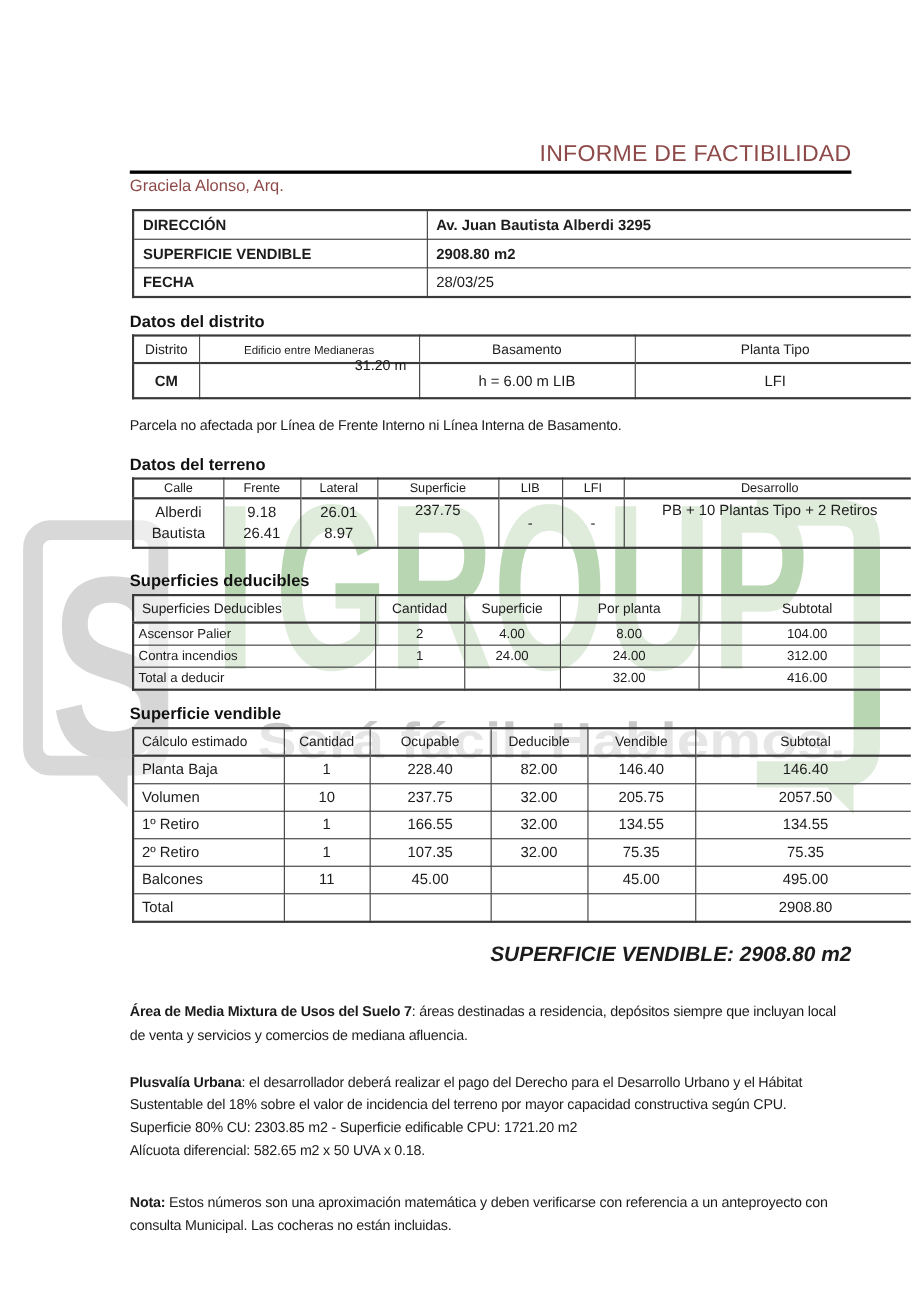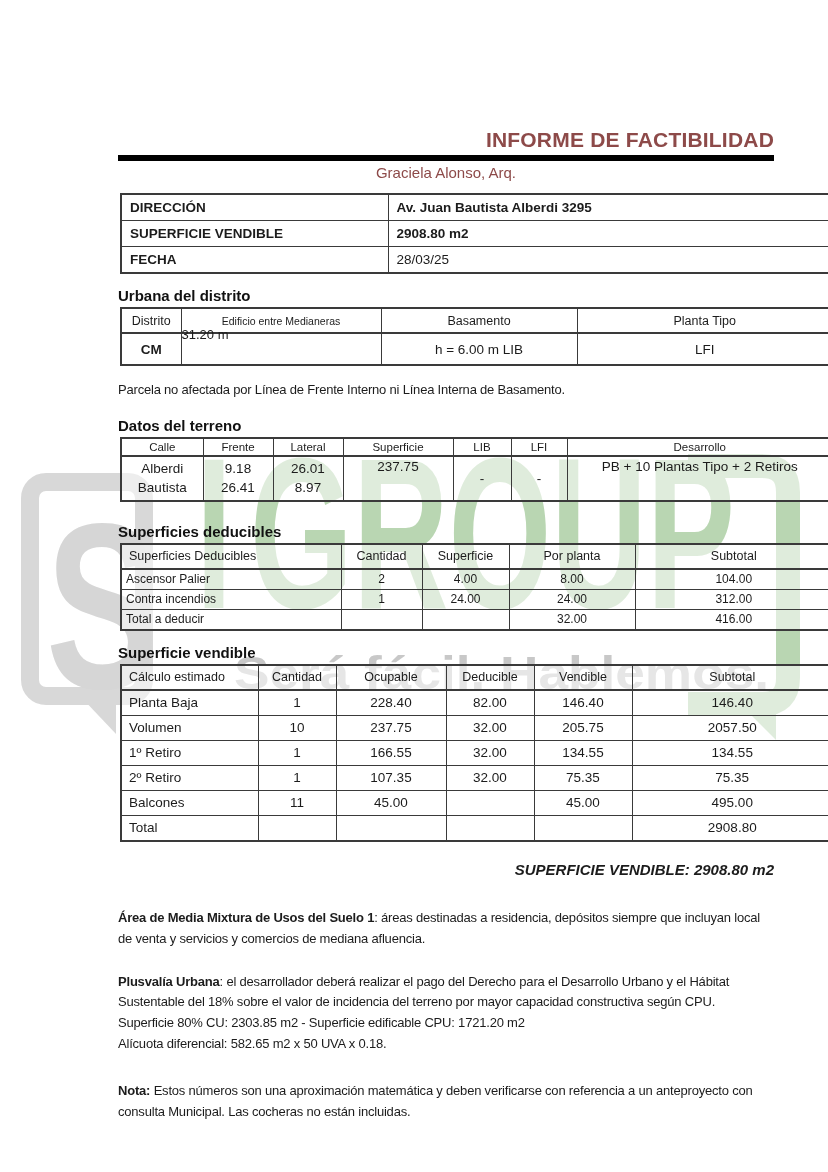--- a/index.html
+++ b/index.html
@@ -14,41 +14,41 @@
   .watermark { position:absolute; left:0; top:438px; width:828px; height:302px; z-index:0; }
   .watermark text { font-family:"Liberation Sans", sans-serif; font-weight:bold; }
 
   
   .content { position:absolute; left:118px; top:114px; width:656px; z-index:1; }
 
   
   .hdr { display:flex; gap:20px; margin-bottom:12px; }
   .logo-box { width:92px; flex:none; }
   .title-wrap { flex:1; padding-top:14px; }
-  .title-line { border-bottom:6px solid #000000; text-align:right; padding-bottom:3px;font-weight:bold; }
+  .title-line { border-bottom:3px solid #000000; text-align:right; padding-bottom:3px; }
   .title { font-size:21px; color:#8d4a49; letter-spacing:0.2px; }
-  .subtitle { text-align:center; font-size:15px; color:#8d4a49; margin-top:3px; }
+  .subtitle { text-align:left; font-size:15px; color:#8d4a49; margin-top:3px; }
 
   
   table { border-collapse:collapse; table-layout:fixed; width:714px; margin-left:2px;
           border:2px solid #3a3a3a; }
   th,td { border:1.5px solid #3a3a3a; background:rgba(255,255,255,0.55);
           text-align:center; font-weight:normal; padding:2px 4px; overflow:visible; }
   thead th { border-bottom:2.5px solid #3a3a3a; font-size:12.5px; height:19px; }
   tbody td { font-size:13.5px; }
   .cell-left { text-align:left; padding-left:7px; }
 
   
   .summary td { font-size:13.5px; font-weight:bold; text-align:left; padding:3px 8px; height:19px; }
   .summary .val-normal { font-weight:normal; }
 
   
   .t-distrito th { position:relative; }
   .small-head { font-size:10.5px; }
-  .strike-val { position:absolute; left:0; right:0; bottom:-10px; text-align:left;
+  .strike-val { position:absolute; left:0; right:11px; bottom:-10px; text-align:right;
                 font-size:13px; font-weight:normal; z-index:3; }
   .t-distrito tbody td { height:26px;margin-top:44px; }
   .bold { font-weight:bold; }
 
   
   .t-terreno thead th { font-size:11.5px; height:14px; padding:1px; }
   .t-terreno tbody td { vertical-align:top; }
   .t-terreno .vmid { vertical-align:middle; }
   .two-line span { display:block; line-height:1.45; }
 
@@ -63,21 +63,21 @@
   .mt-vend     { margin-top:13px; }
 
   .note-p { font-size:13px; letter-spacing:-0.2px; line-height:1.6; margin:14px 0 0 0; }
   .para   { font-size:13px; letter-spacing:-0.2px; line-height:1.6; margin:0; }
   .para .lead { font-weight:bold; }
   .p-area { margin-top:30px; }
   .p-plus { margin-top:22px; }
   .p-nota { margin-top:26px; }
   .block { display:block; }
 
-  .total-line { font-size:15px; font-weight:bold; font-style:italic; text-align:right;
+  .total-line { font-size:19px; font-weight:bold; font-style:italic; text-align:right;
                 margin-top:19px; }
 </style>
 </head>
 <body>
 
 <div class="page">
 
   <svg class="watermark" viewBox="0 0 828 302" width="828" height="302">
     <g opacity="0.85">
       <rect x="30" y="44" width="114" height="214" rx="16" fill="none" stroke="#d2d2d2" stroke-width="18"></rect>
@@ -120,21 +120,21 @@
           <td>SUPERFICIE VENDIBLE</td>
           <td>2908.80 m2</td>
         </tr>
         <tr>
           <td>FECHA</td>
           <td class="val-normal">28/03/25</td>
         </tr>
       </tbody>
     </table>
 
-    <h2 class="mt-distrito">Urbana del distrito</h2>
+    <h2 class="mt-distrito">Datos del distrito</h2>
     <table class="t-distrito">
       <colgroup>
           <col style="width:60px">
           <col style="width:200px">
           <col style="width:196px">
           <col>
         </colgroup>
       <thead>
         <tr>
           <th>Distrito</th>
@@ -313,21 +313,21 @@
           <td></td>
           <td></td>
           <td>2908.80</td>
         </tr>
       </tbody>
     </table>
 
     <div class="total-line">SUPERFICIE VENDIBLE: 2908.80 m2</div>
 
     <p class="para p-area">
-      <span class="lead">Área de Media Mixtura de Usos del Suelo 1</span><span>: áreas destinadas a residencia, depósitos siempre que incluyan local de venta y servicios y comercios de mediana afluencia.</span>
+      <span class="lead">Área de Media Mixtura de Usos del Suelo 7</span><span>: áreas destinadas a residencia, depósitos siempre que incluyan local de venta y servicios y comercios de mediana afluencia.</span>
     </p>
 
     <p class="para p-plus">
       <span class="lead">Plusvalía Urbana</span><span>: el desarrollador deberá realizar el pago del Derecho para el Desarrollo Urbano y el Hábitat Sustentable del 18% sobre el valor de incidencia del terreno por mayor capacidad constructiva según CPU.</span>
       <span class="block">Superficie 80% CU: 2303.85 m2 - Superficie edificable CPU: 1721.20 m2</span>
       <span class="block">Alícuota diferencial: 582.65 m2 x 50 UVA x 0.18.</span>
     </p>
 
     <p class="para p-nota">
       <span class="lead">Nota:</span><span> Estos números son una aproximación matemática y deben verificarse con referencia a un anteproyecto con consulta Municipal. Las cocheras no están incluidas.</span>

